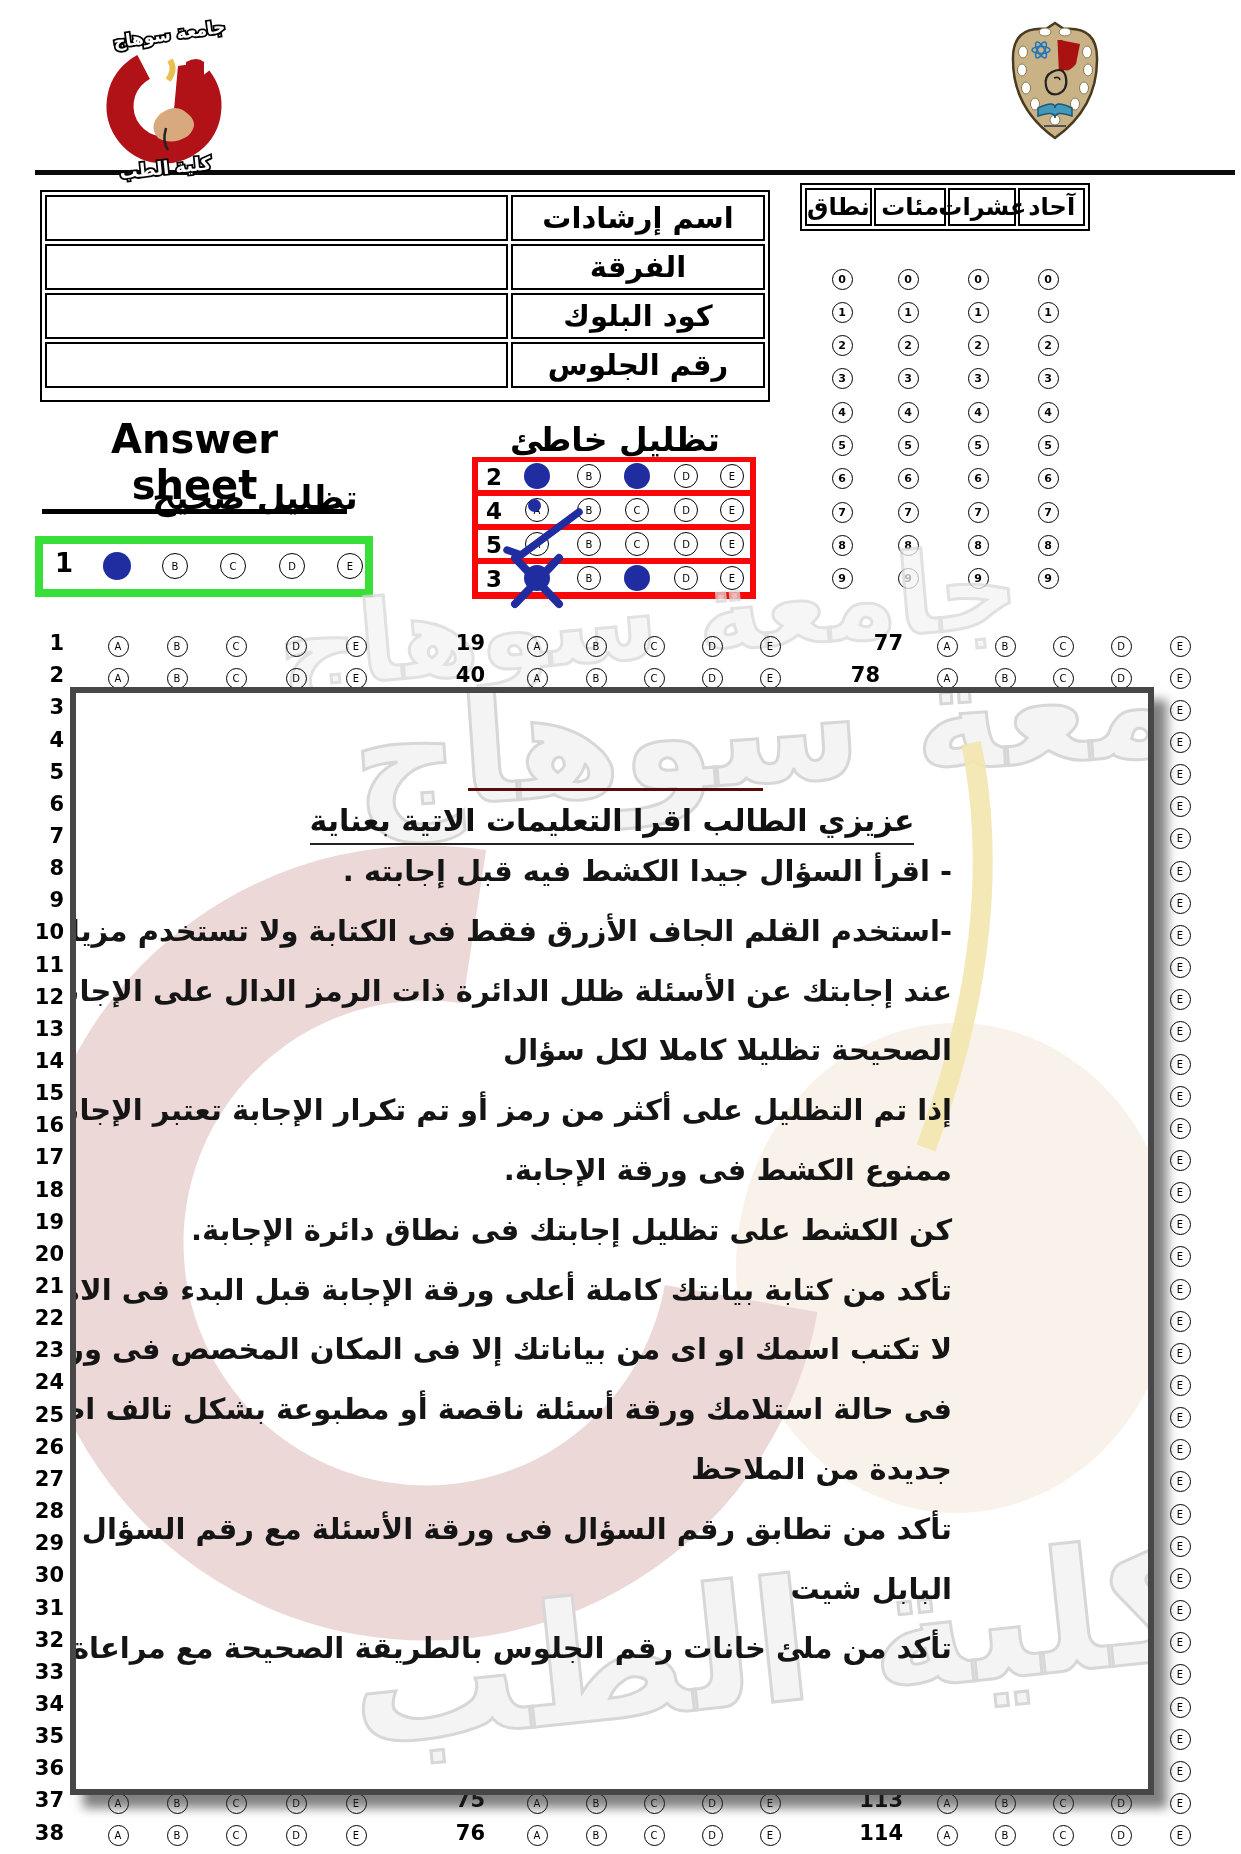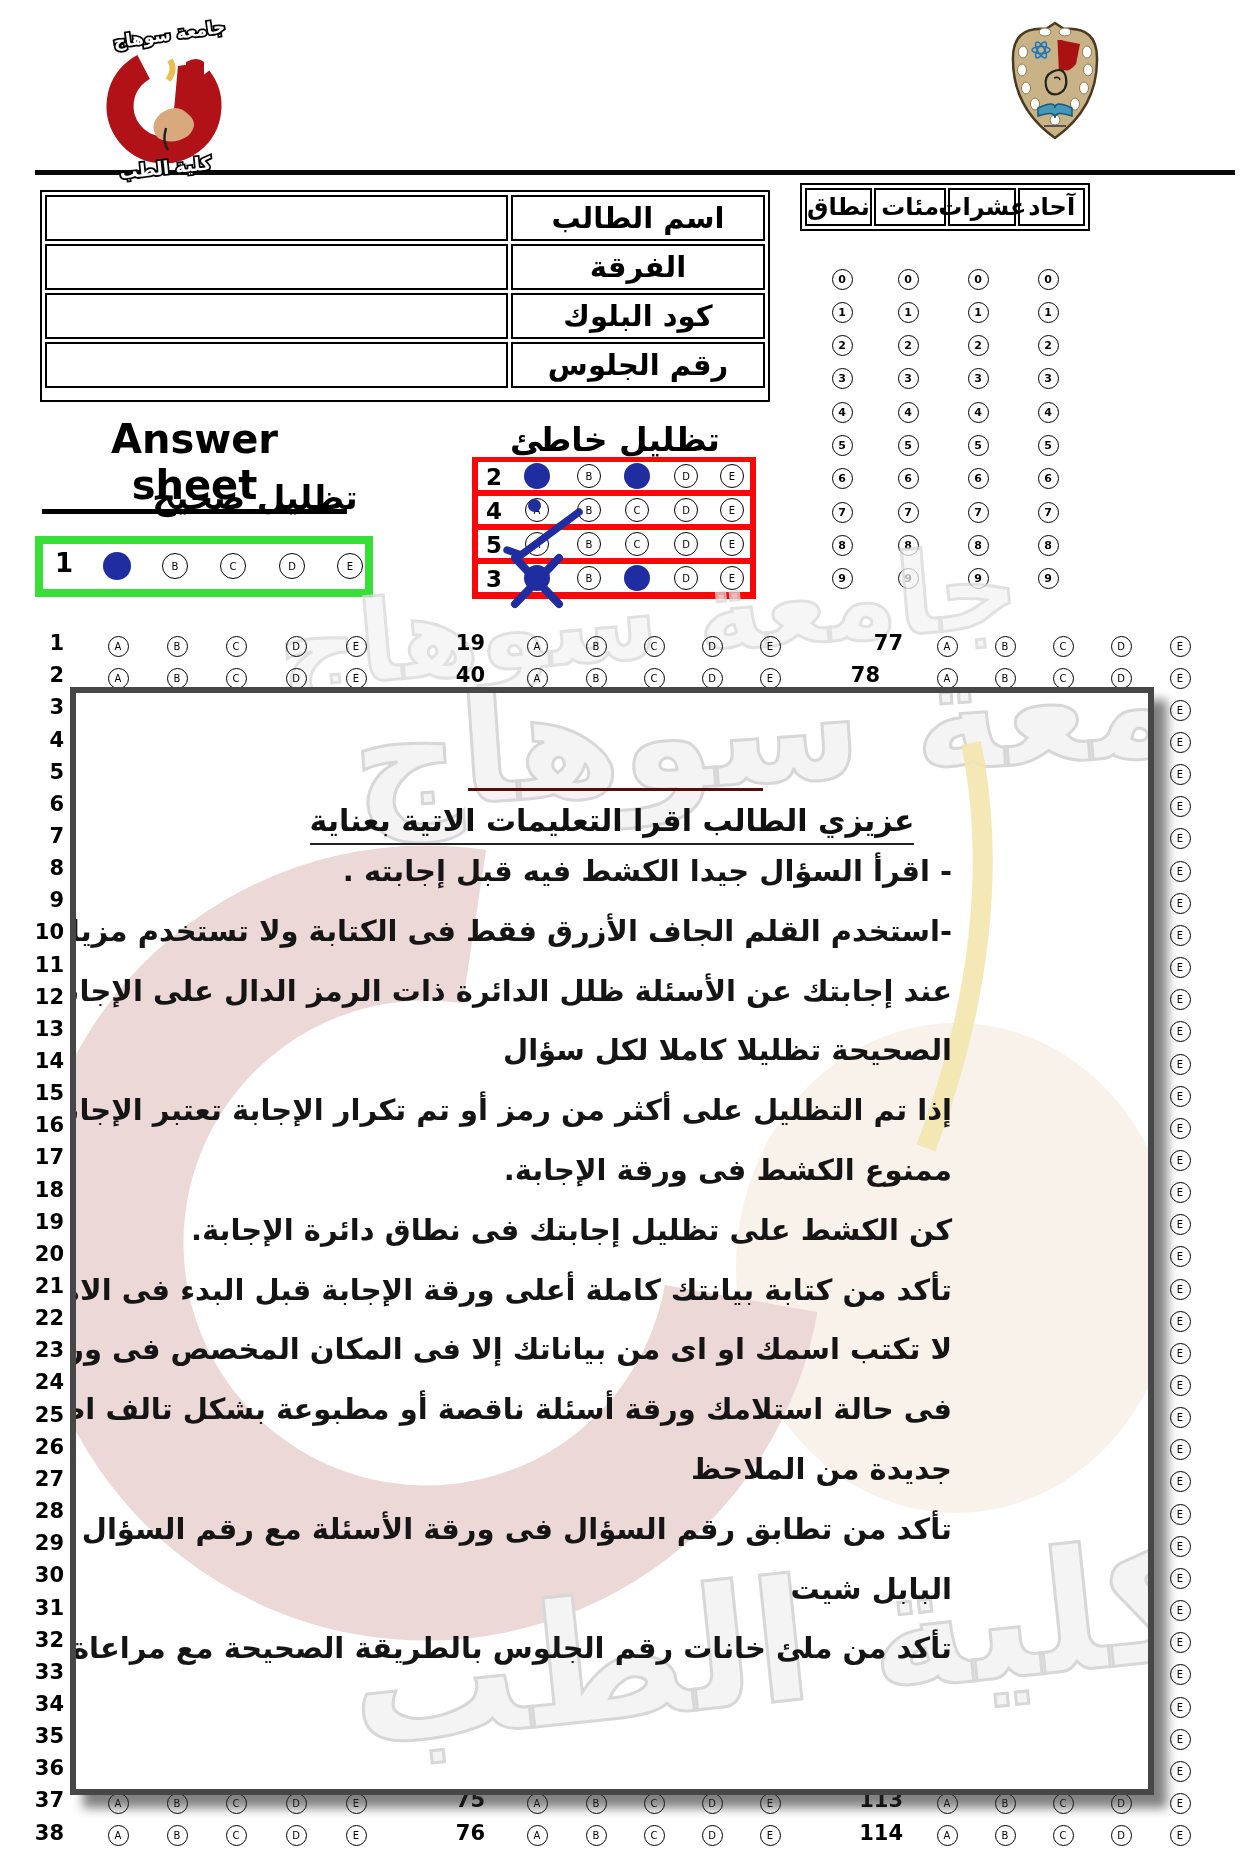--- a/index.html
+++ b/index.html
@@ -95,21 +95,21 @@
       <path d="M30,88 Q47,80 47,88 Q47,80 64,88 L64,96 Q47,90 47,98 Q47,90 30,96 Z" fill="#4499BB" stroke="#1b5a77" stroke-width="1.5"></path>
       <path d="M36,106 h22" stroke="#555" stroke-width="2"></path>
     </svg>
   </div>
 
   <div class="abs" style="left:35px;top:170px;width:1200px;height:5px;background:#0a0a0a;"></div>
 
   <div class="abs" id="form-table">
     <div class="frow">
       <div class="fval"></div>
-      <div class="flab">اسم الطالب</div>
+      <div class="flab">اسم إرشادات</div>
     </div>
     <div class="frow">
       <div class="fval"></div>
       <div class="flab">الفرقة</div>
     </div>
     <div class="frow">
       <div class="fval"></div>
       <div class="flab">كود البلوك</div>
     </div>
     <div class="frow">

